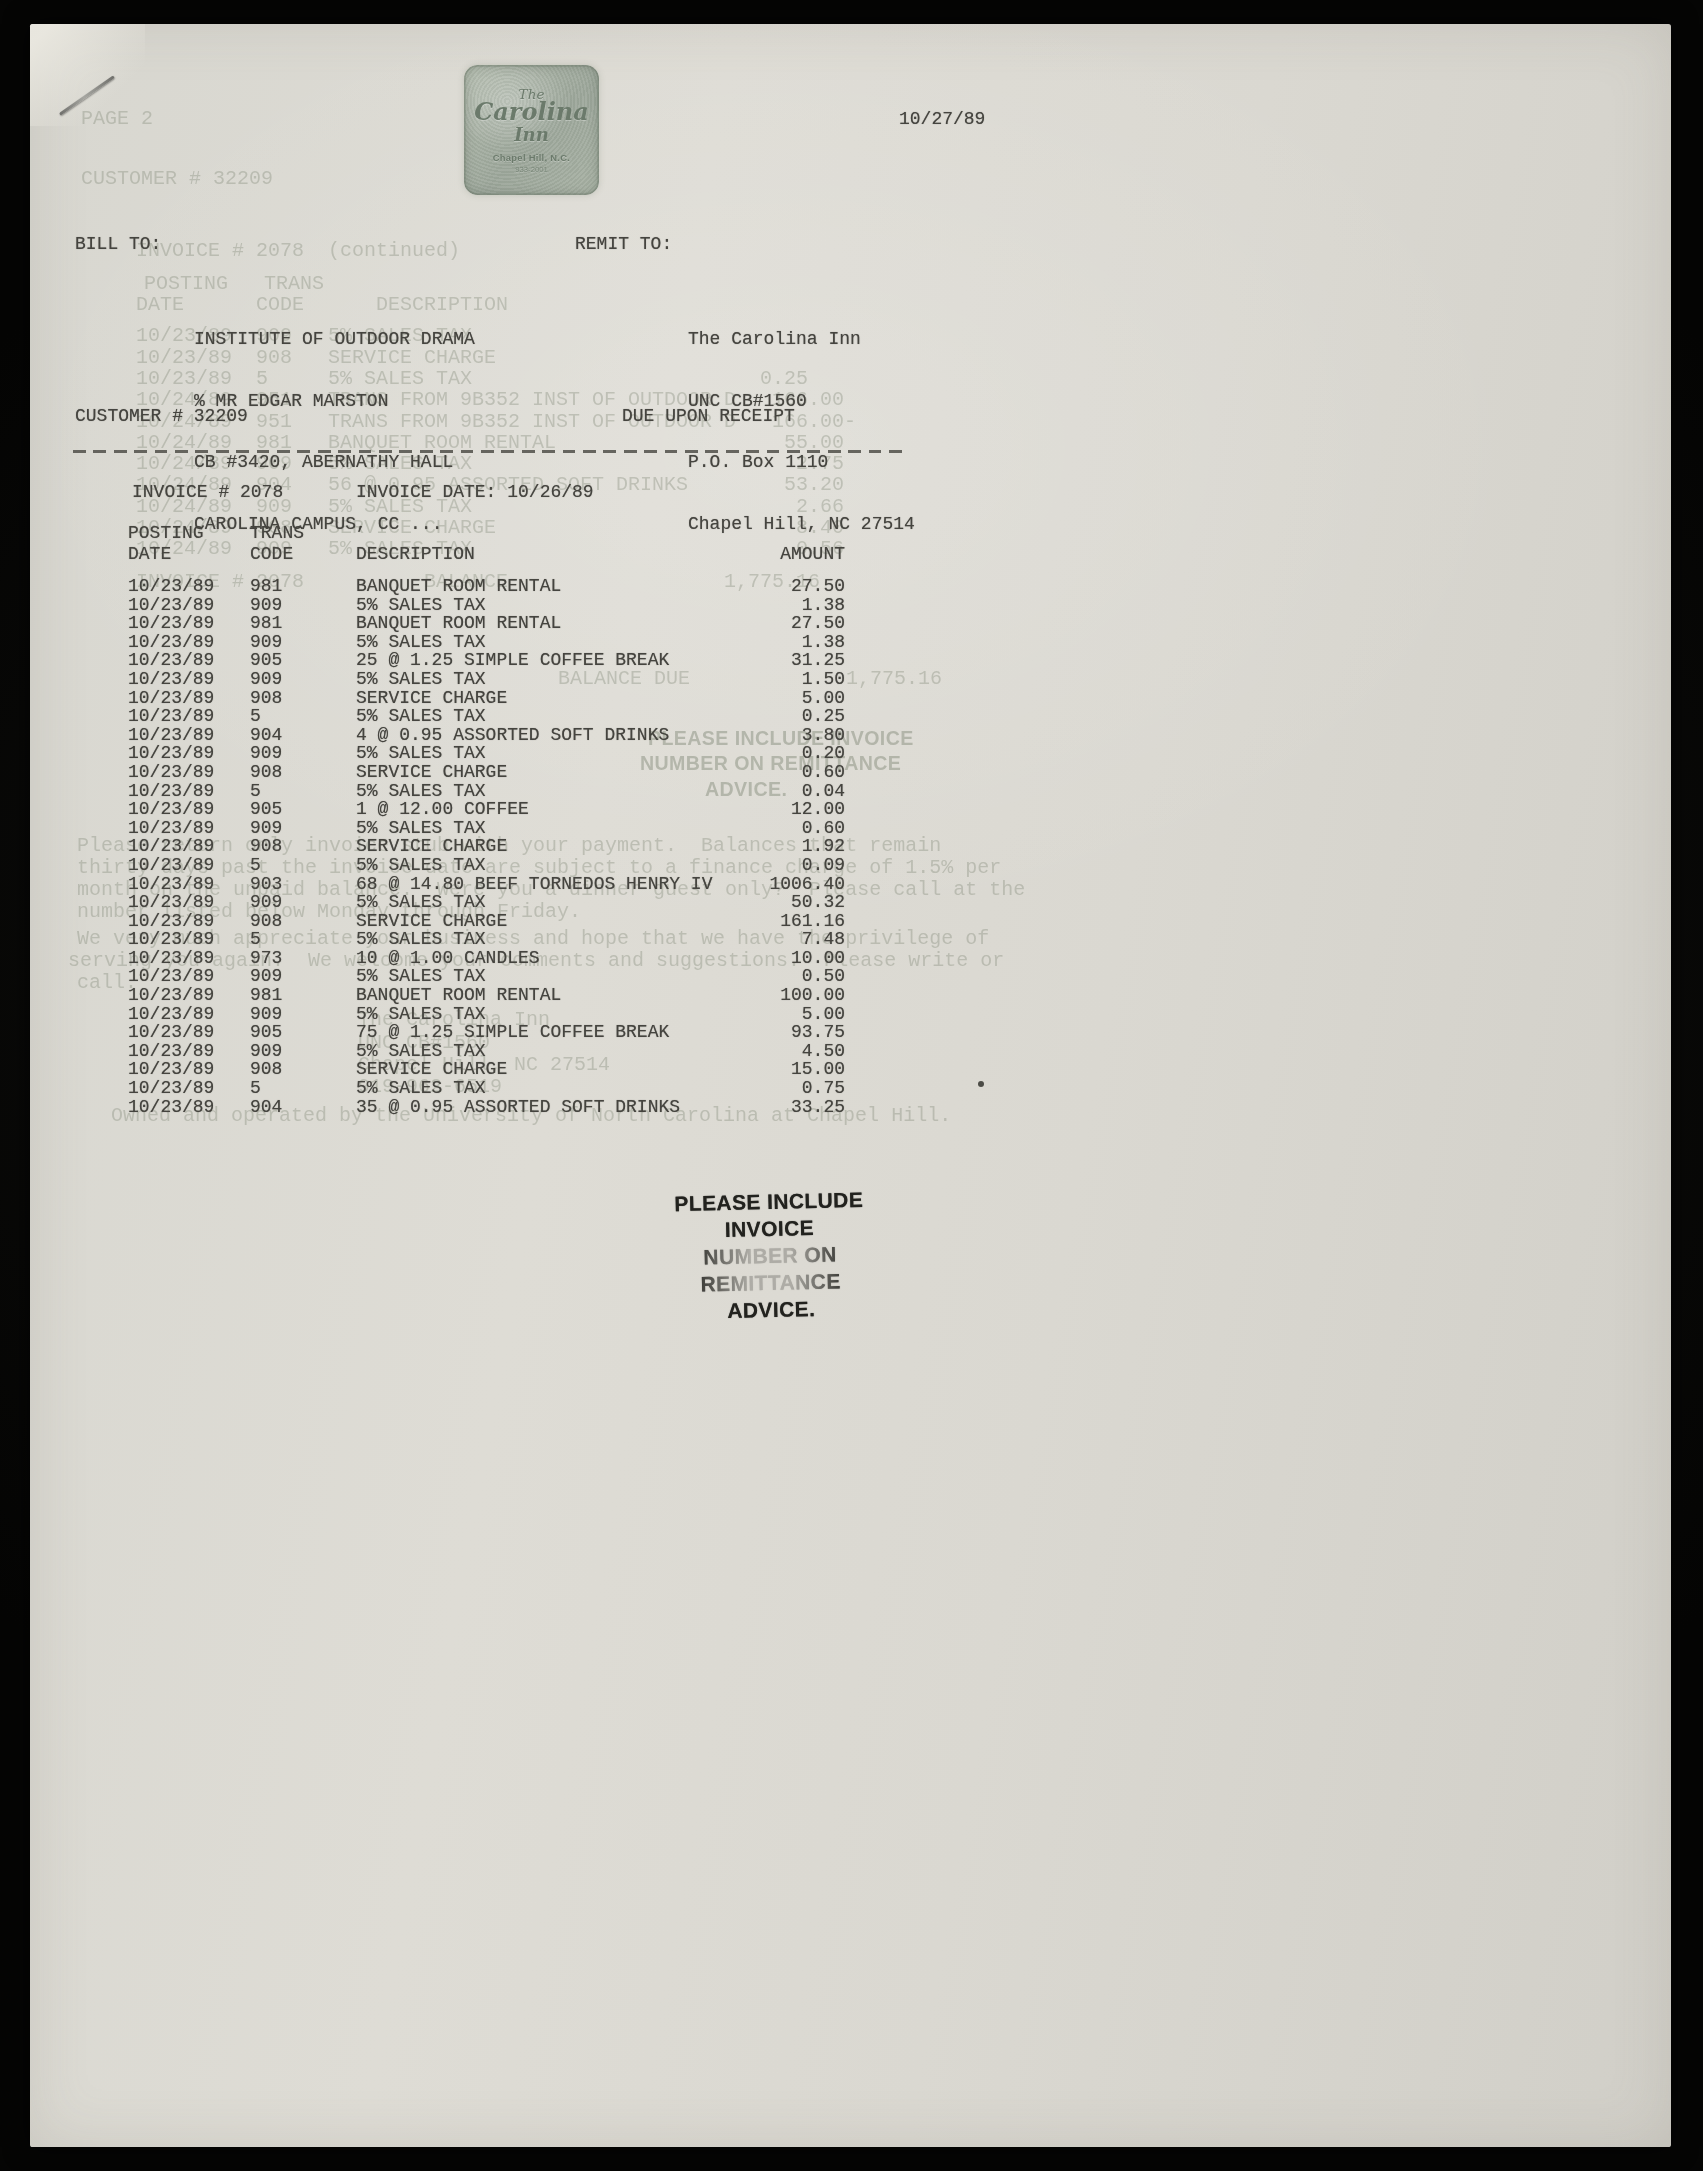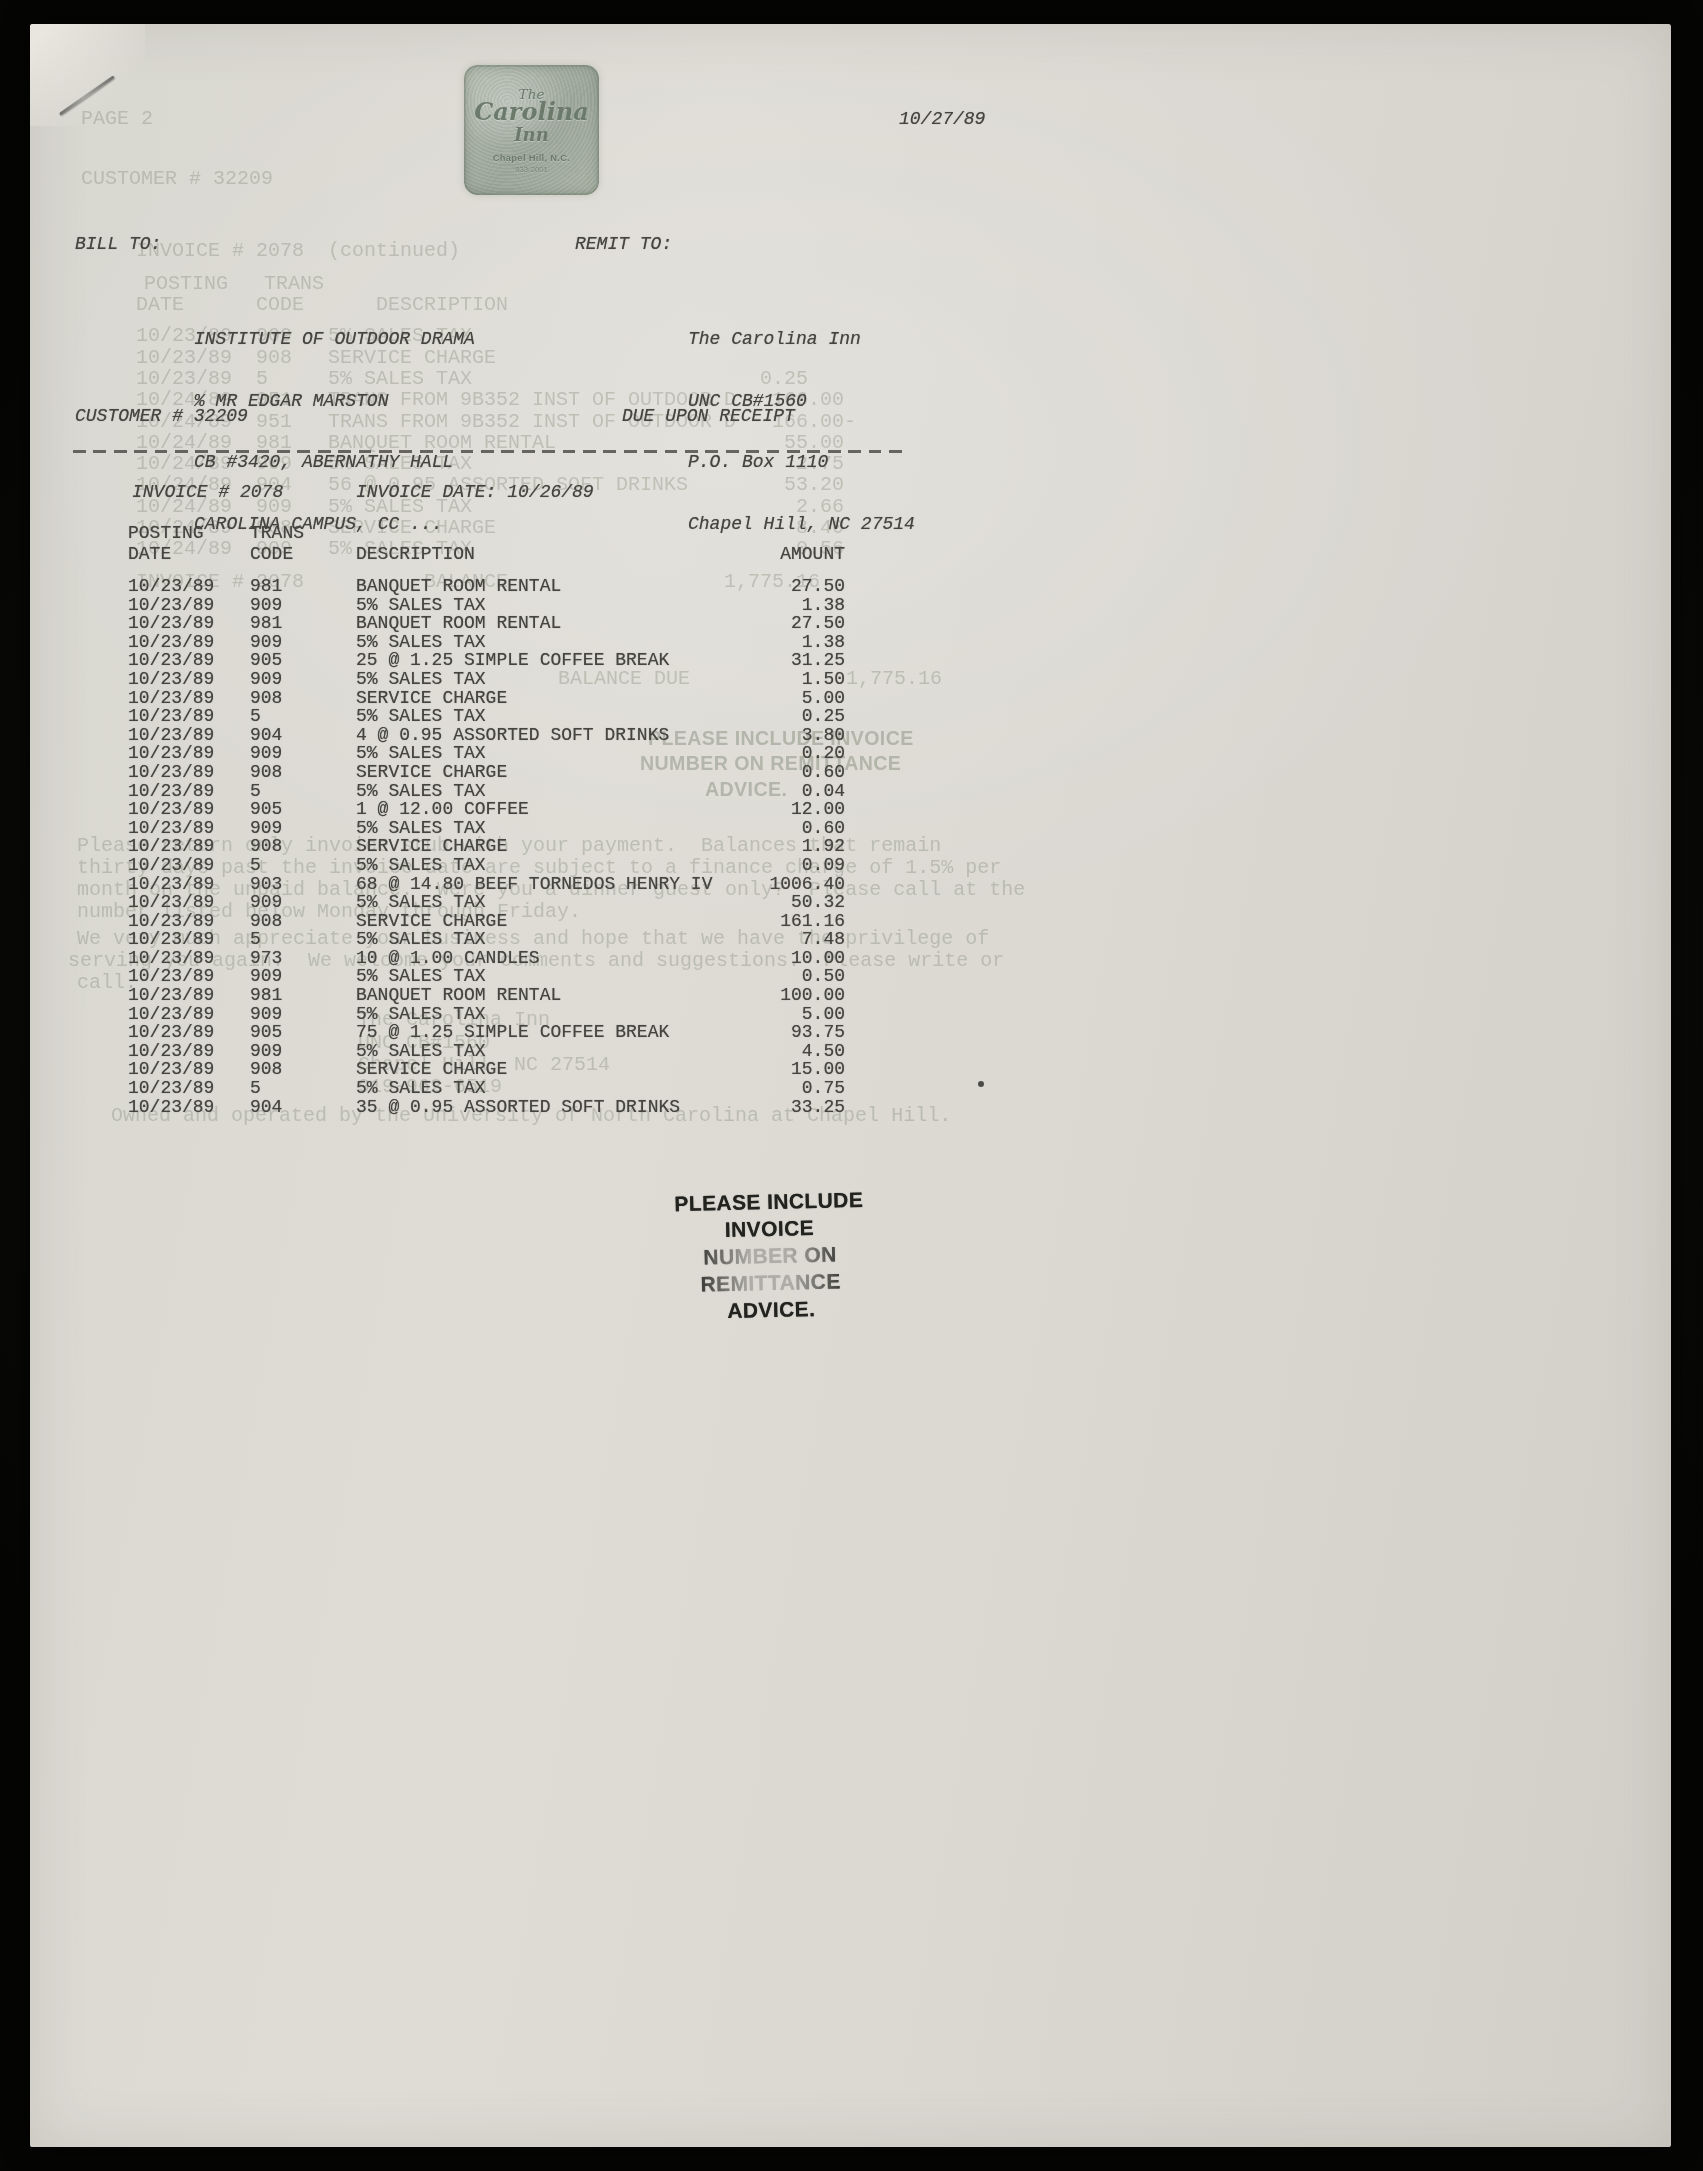--- a/index.html
+++ b/index.html
@@ -52,21 +52,21 @@
       linear-gradient(135deg,#b4bcaf,#9da79b 55%,#a9b2a5);
     box-shadow: inset 0 0 10.2px rgba(70,85,70,.4), inset 0 0 0 1.7px rgba(118,130,114,.35), 0 0 6px rgba(125,135,120,.3);
     display:flex; flex-direction:column; align-items:center; justify-content:center;
     color:#6b7a6b; text-shadow:0 0.9px 0 rgba(255,255,255,.28);
   }
   .logo .the  { font-family:"DejaVu Serif",serif; font-style:italic; font-size:13.6px; margin-bottom:-2.6px; }
   .logo .name { font-family:"DejaVu Serif",serif; font-style:italic; font-weight:bold; font-size:24px; line-height:25.6px; }
   .logo .inn  { font-family:"DejaVu Serif",serif; font-style:italic; font-weight:bold; font-size:18px; line-height:19.6px; }
   .logo .city { font-family:"Liberation Sans",sans-serif; font-size:9.4px; font-weight:bold; margin-top:7.7px; letter-spacing:0.3px; }
   .logo .phone{ font-family:"Liberation Sans",sans-serif; font-size:7.7px; margin-top:2.6px; opacity:.75; }
-  .pos { position:absolute; white-space:pre; line-height:20.4px;font-style:italic; }
+  .pos { position:absolute; white-space:pre; line-height:20.4px; }
   .block div { line-height:21px; white-space:pre; }
   .dashes {
     position:absolute; left:43px; top:426px; width:833px; height:2.6px;
     background:repeating-linear-gradient(90deg,#504f49 0 12.8px, rgba(0,0,0,0) 12.8px 20.4px);
     opacity:.85;
   }
   .grid { display:grid; grid-template-columns:122px 106px 395px 94px; }
   .hdr1 { position:absolute; left:98px; top:499px; width:717px; line-height:20.4px; }
   .hdr2 { position:absolute; left:98px; top:520px; width:717px; line-height:20.4px; }
   .rows { position:absolute; left:98px; top:553px; width:717px; }

